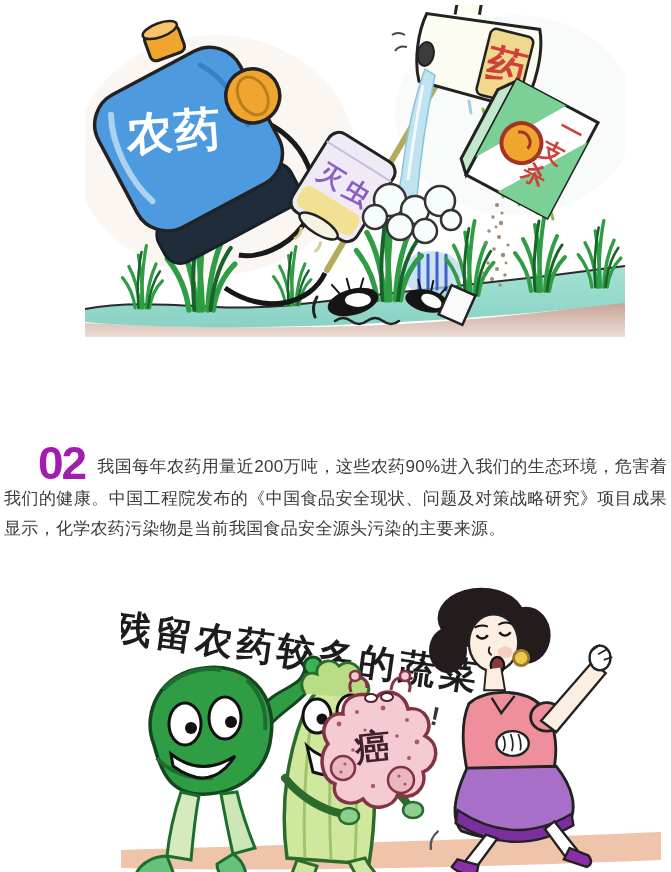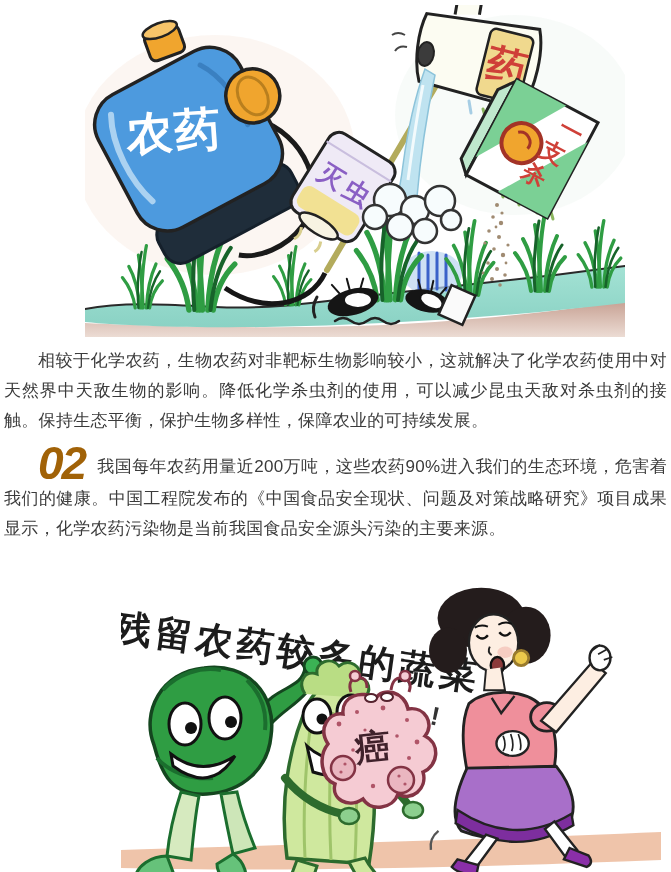--- a/index.html
+++ b/index.html
@@ -23,22 +23,21 @@
     text-indent:2em;
     letter-spacing:0.3px;
   }
   .para-1{top:346px;}
   .para-2{top:442px;}
   .sec-num{
     display:inline-block;
     font-size:46px;
     line-height:42px;
     font-weight:bold;
-    font-style:italic;
-    color:#a16207;
+    color:#a21caf;
     letter-spacing:-2px;
     margin-right:12px;
     vertical-align:-7px;
     text-indent:0;
   }
   svg text{font-family:"Liberation Sans",sans-serif;}
 </style>
 </head>
 <body>
 
@@ -247,23 +246,20 @@
       </g>
       <g transform="translate(372,300) rotate(24)">
         <rect x="-13" y="-16" width="26" height="32" fill="#fafafa" stroke="#222222" stroke-width="2.5"></rect>
       </g>
       <path d="M250,316 q8,-6 16,0 q8,6 16,0 q8,-6 16,0 q8,6 16,0" stroke="#222222" stroke-width="2.5" fill="none" stroke-linecap="round"></path>
       <path d="M232,292 q-6,10 -2,20" stroke="#222222" stroke-width="3" fill="none" stroke-linecap="round"></path>
     </g>
   </svg>
   </div>
 
-  <p class="para para-1">
-    <span>相较于化学农药，生物农药对非靶标生物影响较小，这就解决了化学农药使用中对天然界中天敌生物的影响。降低化学杀虫剂的使用，可以减少昆虫天敌对杀虫剂的接触。保持生态平衡，保护生物多样性，保障农业的可持续发展。</span>
-  </p>
 
   <p class="para para-2">
     <span class="sec-num">02</span><span>我国每年农药用量近200万吨，这些农药90%进入我们的生态环境，危害着我们的健康。中国工程院发布的《中国食品安全现状、问题及对策战略研究》项目成果显示，化学农药污染物是当前我国食品安全源头污染的主要来源。</span>
   </p>
 
   <div class="illus-bottom">
   <svg width="540" height="312" viewBox="0 0 540 312">
 
     <path d="M0,288 C120,284 300,280 540,270 L540,298 C340,306 140,310 0,306 Z" opacity="0.75" fill="#eab08e"></path>
 

